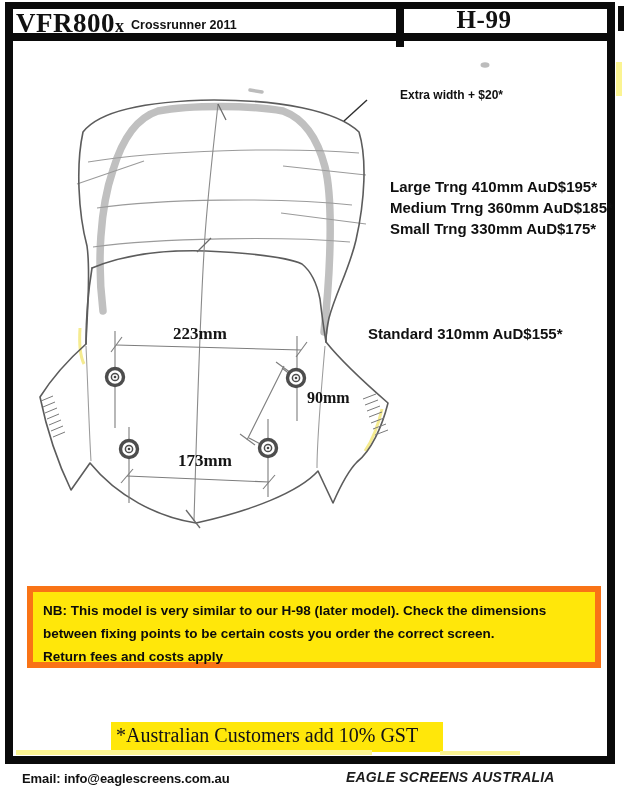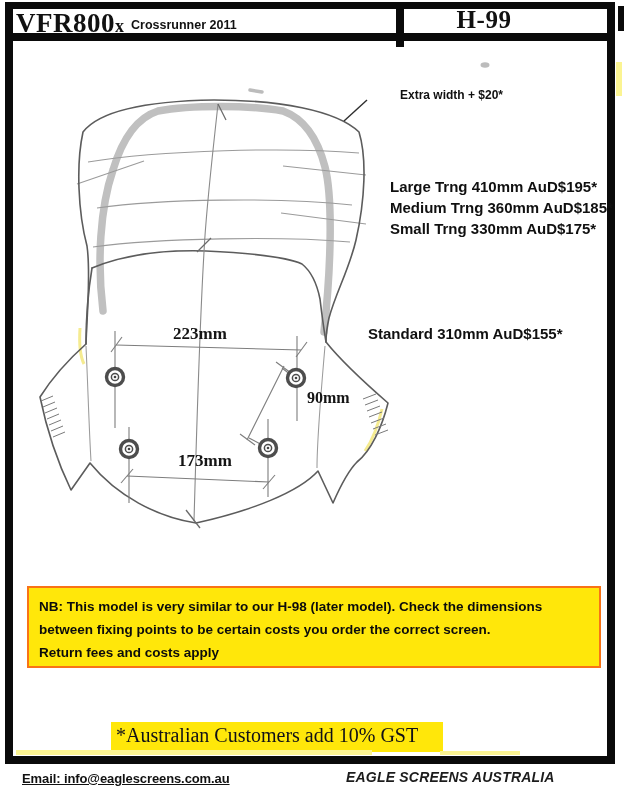--- a/index.html
+++ b/index.html
@@ -20,34 +20,34 @@
   
   svg.sketch{position:absolute;left:0;top:0;}
   
   .ann{position:absolute;font-weight:bold;font-size:15px;white-space:nowrap;color:#101010;}
   .ann-small{font-size:12px;padding-left:28px;}
   .price-block{position:absolute;left:390px;top:176px;font-weight:bold;font-size:15px;line-height:21px;white-space:nowrap;color:#101010;}
   .dim{position:absolute;font-family:"Liberation Serif",serif;font-weight:bold;color:#151515;white-space:nowrap;margin-left:32px;}
   
   .note-box{
     position:absolute;left:27px;top:586px;width:574px;height:82px;box-sizing:border-box;
-    background:#ffe70a;border:2px solid #f97316;padding:7px 0 0 10px;
+    background:#ffe70a;border:6px solid #f97316;padding:7px 0 0 10px;
     font-weight:bold;font-size:13.5px;line-height:23px;color:#0c0c0c;
   }
   
   .gst-bar{
     position:absolute;left:111px;top:722px;width:332px;height:30px;background:#ffe70a;
   }
   .gst-text{
     position:absolute;left:116px;top:724px;font-family:"Liberation Serif",serif;
     font-weight:normal;font-size:20px;color:#101018;white-space:nowrap;
   }
   .streak{position:absolute;background:#fbf492;}
   
-  .footer-email{position:absolute;left:22px;top:771px;font-weight:bold;font-size:13px;letter-spacing:-.1px;white-space:nowrap;text-decoration:underline;}
+  .footer-email{position:absolute;left:22px;top:771px;font-weight:bold;font-size:13px;letter-spacing:-.1px;white-space:nowrap;}
   .footer-company{position:absolute;left:346px;top:769px;font-weight:bold;font-style:italic;font-size:14px;letter-spacing:.2px;white-space:nowrap;color:#1c1c1c;}
 </style>
 </head>
 <body>
 
 <div class="page">
 
   <div class="bar" style="left:5px;top:2px;width:610px;height:7px;"></div>
   <div class="bar" style="left:5px;top:756px;width:610px;height:8px;"></div>
   <div class="bar" style="left:5px;top:2px;width:8px;height:762px;"></div>

